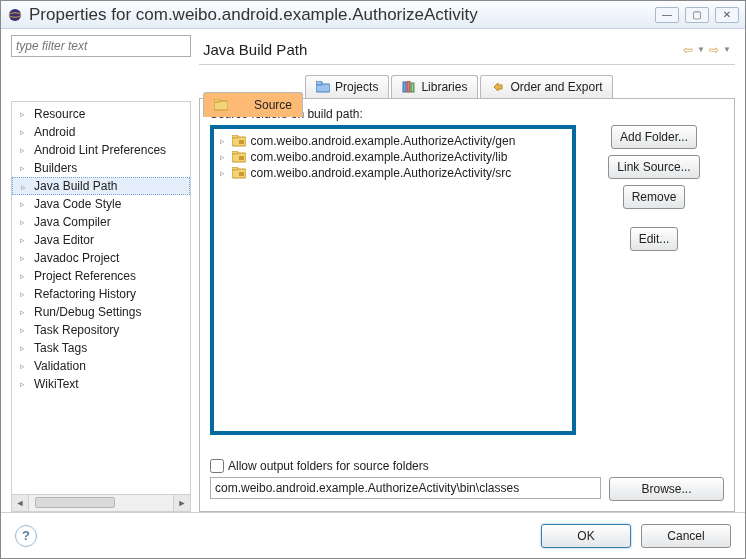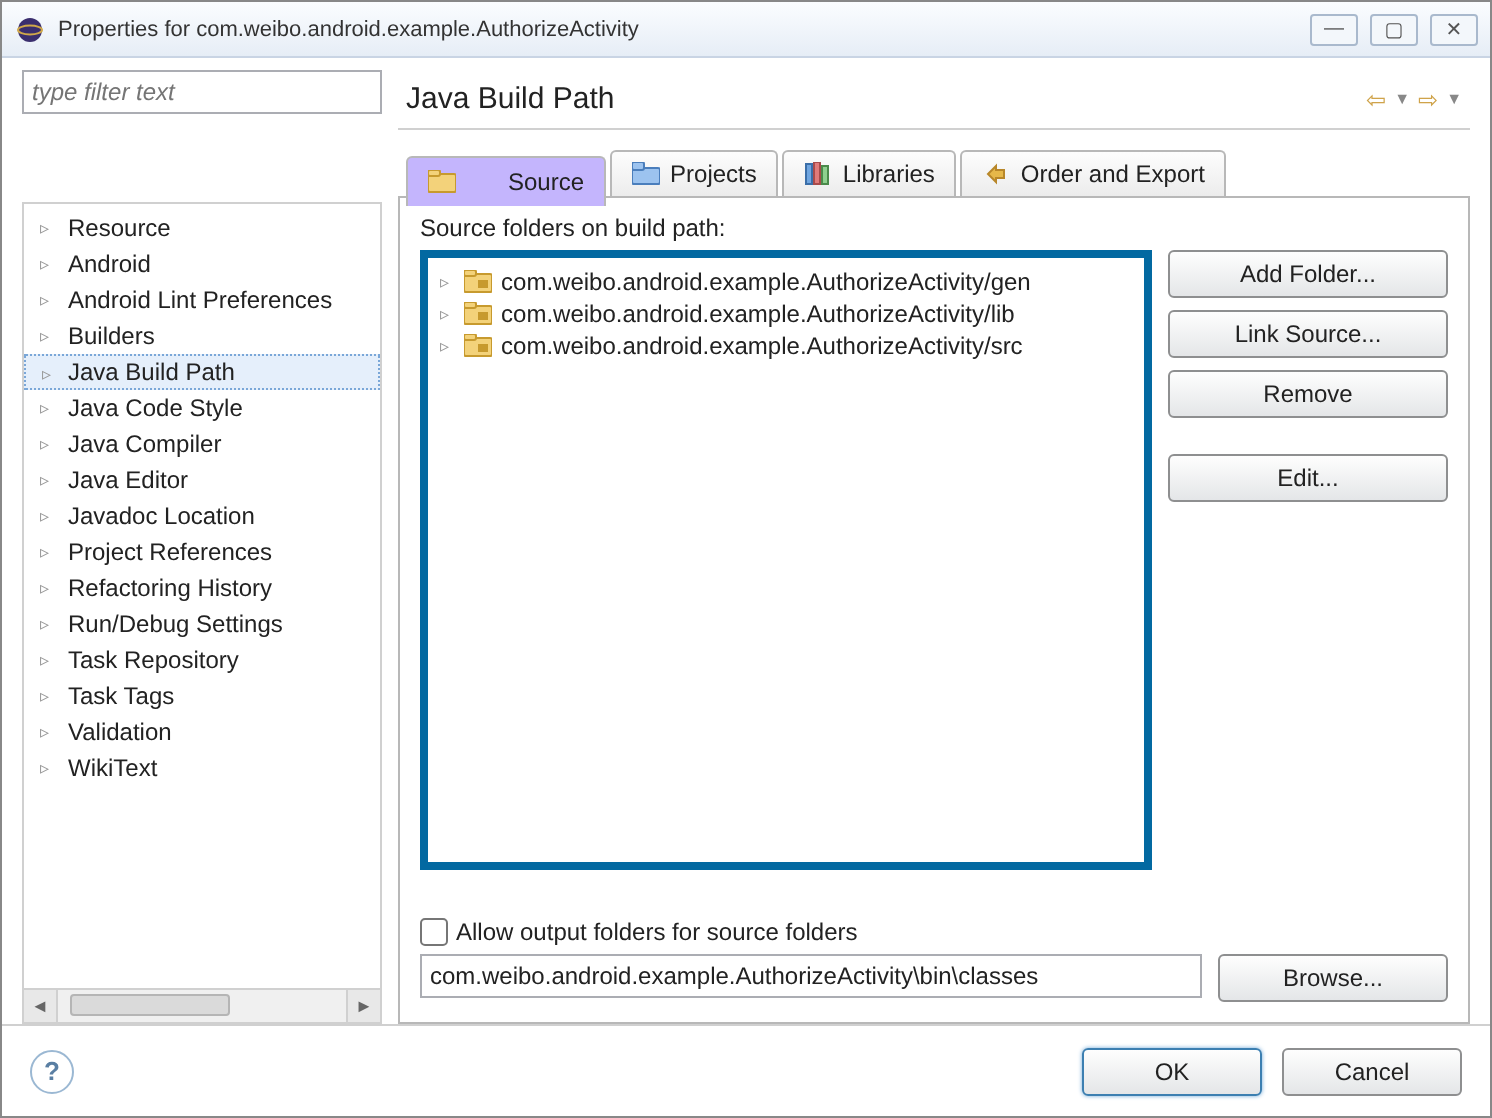--- a/index.html
+++ b/index.html
@@ -1,20 +1,20 @@
 <!DOCTYPE html>
 <html><head>
 <meta charset="utf-8">
 <style>
   * { box-sizing: border-box; font-family: "Segoe UI", Tahoma, sans-serif; font-size: 12px; }
   html, body { margin: 0; padding: 0; background: #fff; }
   .window { width: 746px; height: 559px; border: 1px solid #888; background: linear-gradient(#fdfefe, #f0f2f4); display: flex; flex-direction: column; }
   .titlebar { height: 28px; background: linear-gradient(#fbfdff, #e6edf6); border-bottom: 1px solid #c9d4e4; display: flex; align-items: center; padding: 0 6px; }
   .titlebar .app-icon { width: 16px; height: 16px; margin-right: 6px; }
-  .titlebar .title { flex: 1; color: #333; font-size: 11px; }
+  .titlebar .title { flex: 1; color: #333; font-size: 17px; }
   .win-controls { display: flex; gap: 6px; }
   .win-btn { width: 24px; height: 16px; border: 1px solid #a9b9cd; border-radius: 2px; background: #f3f7fb; display: flex; align-items: center; justify-content: center; color: #555; font-size: 10px; cursor: default; }
   .body { flex: 1; display: flex; flex-direction: column; background: #fff; }
   .content { flex: 1; display: flex; padding: 6px 10px 0 10px; gap: 8px; overflow: hidden; }
   .left-pane { width: 180px; display: flex; flex-direction: column; }
   .filter { width: 100%; height: 22px; border: 1px solid #abadb3; padding: 2px 4px; color: #1d4ed8; font-style: italic; margin-bottom: 4px; }
   .tree { flex: 1; border: 1px solid #d0d0d0; overflow: hidden; padding: 3px 0; background: #fff; margin-top: 40px; }
   .tree-item { padding: 1px 4px 1px 22px; color: #222; cursor: default; white-space: nowrap; line-height: 16px; position: relative; }
   .tree-item::before { content: "▹"; position: absolute; left: 8px; top: 1px; color: #999; font-size: 9px; }
   .tree-item.selected { background: #e5effb; border: 1px dotted #7aa7d8; padding: 0 3px 0 21px; }
@@ -24,30 +24,30 @@
   .hscroll .track { flex: 1; height: 100%; position: relative; }
   .hscroll .thumb { position: absolute; left: 6px; top: 2px; width: 80px; height: 11px; background: #dadada; border: 1px solid #b5b5b5; border-radius: 2px; }
   .right-pane { flex: 1; display: flex; flex-direction: column; }
   .header-row { height: 30px; border-bottom: 1px solid #d0d0d0; display: flex; align-items: center; padding: 0 4px; }
   .header-title { font-size: 15px; color: #222; flex: 1; }
   .nav-btns { display: flex; gap: 2px; align-items: center; }
   .nav-arrow { color: #cfa34a; font-size: 12px; padding: 0 2px; }
   .nav-drop { color: #888; font-size: 8px; }
   .tabs-bar { display: flex; align-items: flex-end; height: 26px; margin-top: 8px; border-bottom: 1px solid #b8b8b8; padding-left: 4px; }
   .tab { height: 23px; border: 1px solid #b8b8b8; border-bottom: none; border-radius: 3px 3px 0 0; background: linear-gradient(#fdfdfd,#ececec); padding: 0 10px; display: flex; align-items: center; gap: 5px; margin-right: 2px; color: #222; cursor: default; }
-  .tab.active { background: #c4b5fd; height: 25px; position: relative; top: 5px; gap: 26px; }
+  .tab.active { background: #fdba74; height: 25px; position: relative; top: 19px; gap: 26px; }
   .tab-icon { width: 14px; height: 12px; }
   .tab-body { flex: 1; border: 1px solid #b8b8b8; border-top: none; padding: 8px 10px 10px 10px; display: flex; flex-direction: column; background: #fff; overflow: hidden; }
   .src-label { margin-bottom: 4px; color: #222; }
   .src-row { flex: 1; display: flex; gap: 8px; overflow: hidden; }
   .src-list { flex: 1; border: 4px solid #0369a1; background: #fff; padding: 4px 6px; overflow: hidden; }
   .src-item { display: flex; align-items: center; gap: 5px; padding: 1px 0; color: #222; white-space: nowrap; }
   .src-item::before { content: "▹"; color: #999; font-size: 9px; margin-right: 2px; }
   .pkg-icon { width: 14px; height: 12px; }
-  .btn-col { width: 140px; display: flex; flex-direction: column; gap: 6px; }
+  .btn-col { width: 140px; display: flex; flex-direction: column; gap: 6px; align-items: center; }
   .btn { height: 24px; border: 1px solid #8e8f90; border-radius: 3px; background: linear-gradient(#fefefe,#e4e6e8); color: #222; cursor: default; display: flex; align-items: center; justify-content: center; padding: 0 8px; }
   .btn.gap { margin-top: 12px; }
   .allow-row { display: flex; align-items: center; gap: 4px; margin-top: 24px; color: #222; }
   .allow-row input { width: 14px; height: 14px; margin: 0; }
   .out-label { margin-top: 6px; color: #222; }
   .out-row { display: flex; gap: 8px; margin-top: 4px; }
   .out-input { flex: 1; height: 22px; border: 1px solid #abadb3; padding: 2px 4px; background: #fff; color: #222; }
   .footer { height: 46px; border-top: 1px solid #d0d0d0; display: flex; align-items: center; padding: 0 14px; background: #fff; }
   .help-icon { width: 22px; height: 22px; border: 1px solid #9bb8d3; border-radius: 50%; display: flex; align-items: center; justify-content: center; color: #5a7fa3; font-weight: bold; font-size: 13px; cursor: default; }
   .footer-spacer { flex: 1; }
@@ -78,21 +78,21 @@
         <input class="filter" placeholder="type filter text" style="">
         <div class="tree" id="tree">
             <div class="tree-item">Resource</div>
             <div class="tree-item">Android</div>
             <div class="tree-item">Android Lint Preferences</div>
             <div class="tree-item">Builders</div>
             <div class="tree-item selected">Java Build Path</div>
             <div class="tree-item">Java Code Style</div>
             <div class="tree-item">Java Compiler</div>
             <div class="tree-item">Java Editor</div>
-            <div class="tree-item">Javadoc Location</div>
+            <div class="tree-item">Javadoc Project</div>
             <div class="tree-item">Project References</div>
             <div class="tree-item">Refactoring History</div>
             <div class="tree-item">Run/Debug Settings</div>
             <div class="tree-item">Task Repository</div>
             <div class="tree-item">Task Tags</div>
             <div class="tree-item">Validation</div>
             <div class="tree-item">WikiText</div>
           </div>
         <div class="hscroll">
           <div class="arrow">◄</div>

